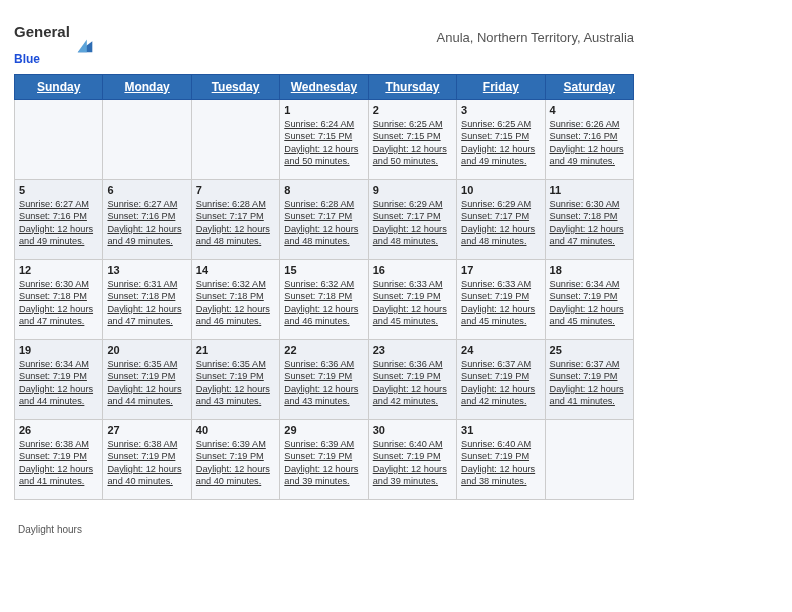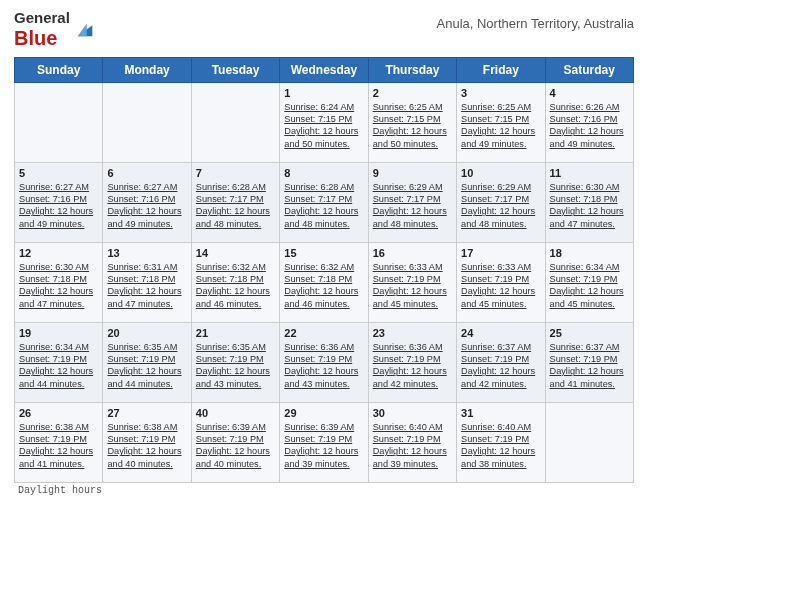--- a/index.html
+++ b/index.html
@@ -7,21 +7,21 @@
       font-family: Arial, sans-serif;
       background: #fff;
       width: 792px;
       height: 612px;
       overflow: hidden;
     }
     .page {
       width: 648px;
       height: 612px;
       background: #fff;
-      padding: 10px 14px;
+      padding: 24px 14px;
     }
     .header {
       display: flex;
       justify-content: space-between;
       align-items: flex-start;
       margin-bottom: 8px;
     }
     .logo {
       display: flex;
       align-items: center;
@@ -31,23 +31,24 @@
       display: flex;
       flex-direction: column;
       line-height: 1.1;
     }
     .logo-general {
       font-size: 15px;
       font-weight: bold;
       color: #333;
     }
     .logo-blue {
-      font-size: 20px;
-      font-weight: bold;
-      color: #b91c1c;
+      font-size: 12px;
+      font-weight: bold;
+      color: #1d4ed8;
+      margin-top: 12px;
     }
     .logo-icon {
       width: 22px;
       height: 22px;
       margin-left: 2px;
     }
     .title-block {
       text-align: right;
     }
     .month-title {
@@ -66,20 +67,21 @@
       font-size: 10px;
     }
     .calendar thead th {
       background: #2e6db4;
       color: #fff;
       text-align: center;
       padding: 5px 3px;
       font-size: 12px;
       font-weight: bold;
       border: 1px solid #2056a0;
+      text-decoration: underline;
     }
     .calendar tbody td {
       border: 1px solid #ccc;
       vertical-align: top;
       padding: 4px 4px;
       width: calc(100% / 7);
       height: 80px;
       color: #333;
       background: #fff;
     }
@@ -98,26 +100,25 @@
     .day-info {
       font-size: 9.2px;
       color: #333;
       line-height: 1.35;
       text-decoration: underline;
     }
     .empty-cell {
       background: #f5f7fa;
     }
     .footer {
-      margin-top: 2px;
+      margin-top: 24px;
       font-size: 10px;
       color: #555;
       text-align: left;
       padding-left: 4px;
-      font-family: Liberation Mono, monospace;
     }
   </style>
 </head>
 <body>
 
 <div class="page">
   <div class="header">
     <div class="logo">
       <div class="logo-text">
         <span class="logo-general">General</span>

